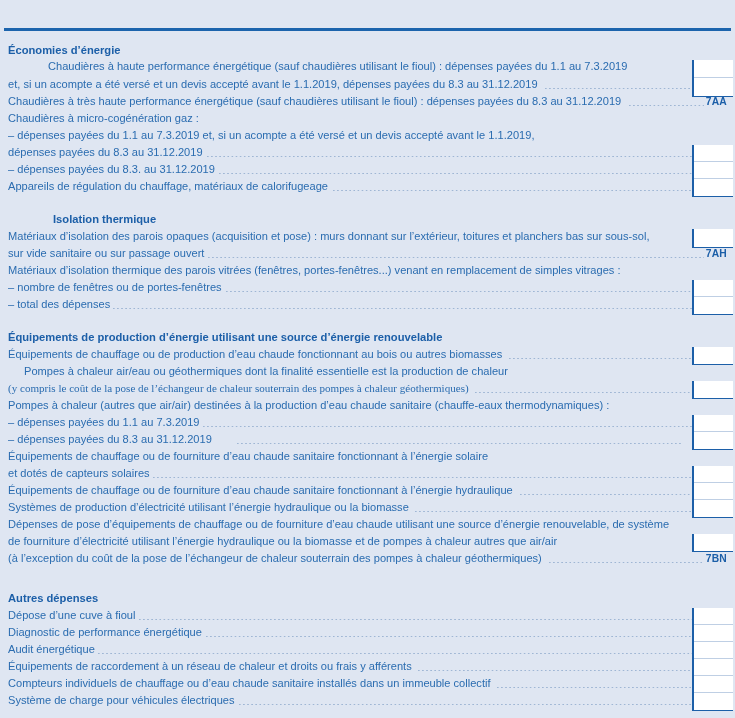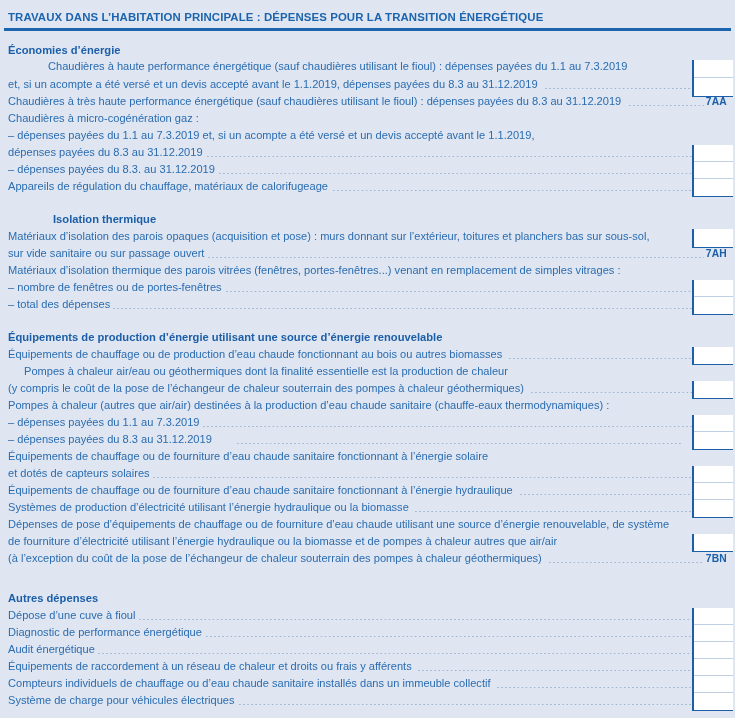--- a/index.html
+++ b/index.html
@@ -104,23 +104,20 @@
     background:#ffffff;
     border-bottom:1px solid #bfcfe4;
   }
   .boxcell:last-child{ border-bottom:none; }
 </style>
 </head>
 <body>
 
 <div id="form-root">
 
-  <div class="title-block">
-    <span class="title-text">TRAVAUX DANS L’HABITATION PRINCIPALE : DÉPENSES POUR LA TRANSITION ÉNERGÉTIQUE</span>
-  </div>
   <div class="title-rule"></div>
 
   <div class="rows" id="rows-container">
       <div class="row heading plain" style="top: 40px;">
         <span class="label">Économies d’énergie</span>
       </div>
       <div class="row plain" style="top: 56px; margin-left: 40px;">
         <span class="label">Chaudières à haute performance énergétique (sauf chaudières utilisant le fioul) : dépenses payées du 1.1 au 7.3.2019</span>
       </div>
       <div class="row" style="top: 74px;">
@@ -182,21 +179,21 @@
         <span class="label">Équipements de production d’énergie utilisant une source d’énergie renouvelable</span>
       </div>
       <div class="row" style="top: 344px;">
         <span class="label">Équipements de chauffage ou de production d’eau chaude fonctionnant au bois ou autres biomasses</span>
         <span class="leader"></span>
         <span class="code">7AR</span>
       </div>
       <div class="row plain" style="top: 361px; margin-left: 16px;">
         <span class="label">Pompes à chaleur air/eau ou géothermiques dont la finalité essentielle est la production de chaleur</span>
       </div>
-      <div class="row" style="top: 378px;">
+      <div class="row" style="top: 378px; font-family: Liberation Serif, serif;">
         <span class="label">(y compris le coût de la pose de l’échangeur de chaleur souterrain des pompes à chaleur géothermiques)</span>
         <span class="leader"></span>
         <span class="code">7AV</span>
       </div>
       <div class="row plain" style="top: 395px;">
         <span class="label">Pompes à chaleur (autres que air/air) destinées à la production d’eau chaude sanitaire (chauffe-eaux thermodynamiques) :</span>
       </div>
       <div class="row" style="top: 412px;">
         <span class="label">– dépenses payées du 1.1 au 7.3.2019</span>
         <span class="leader"></span>

